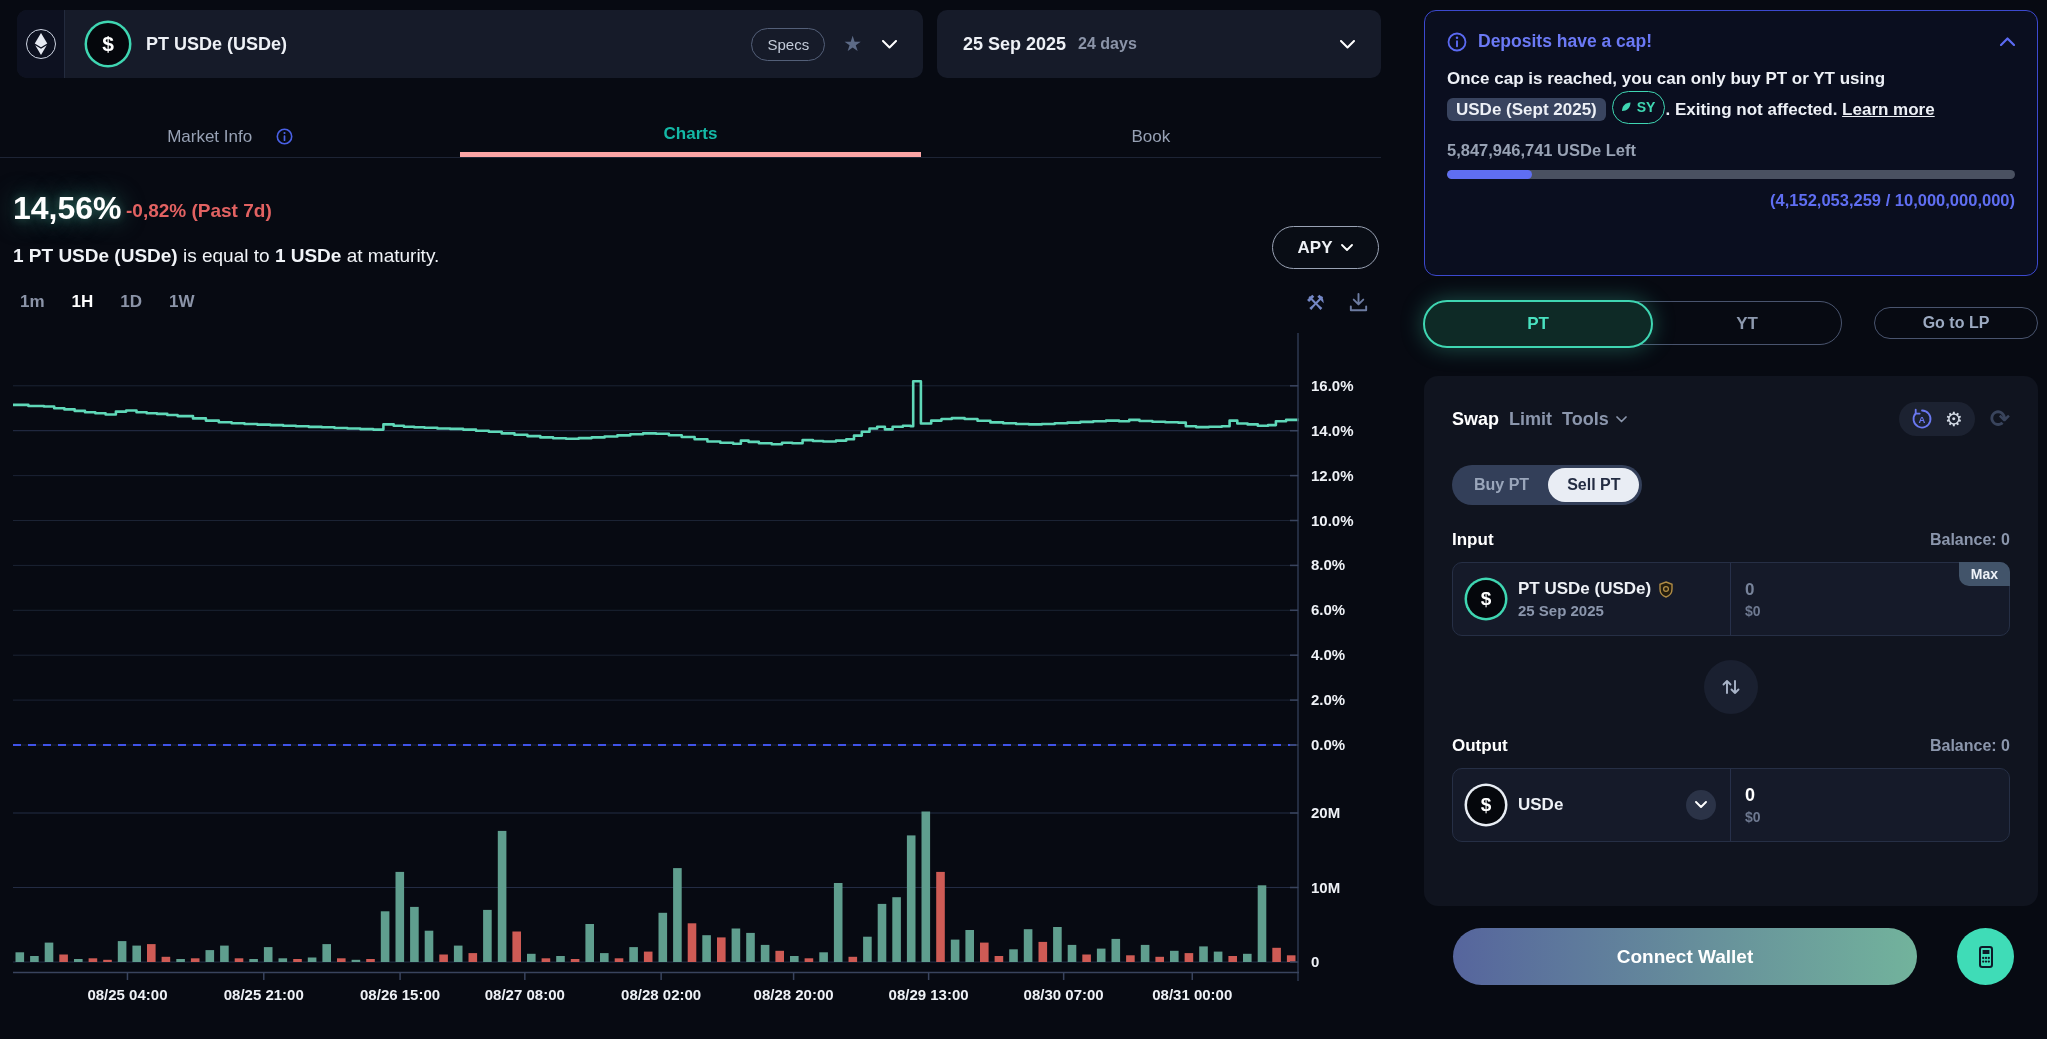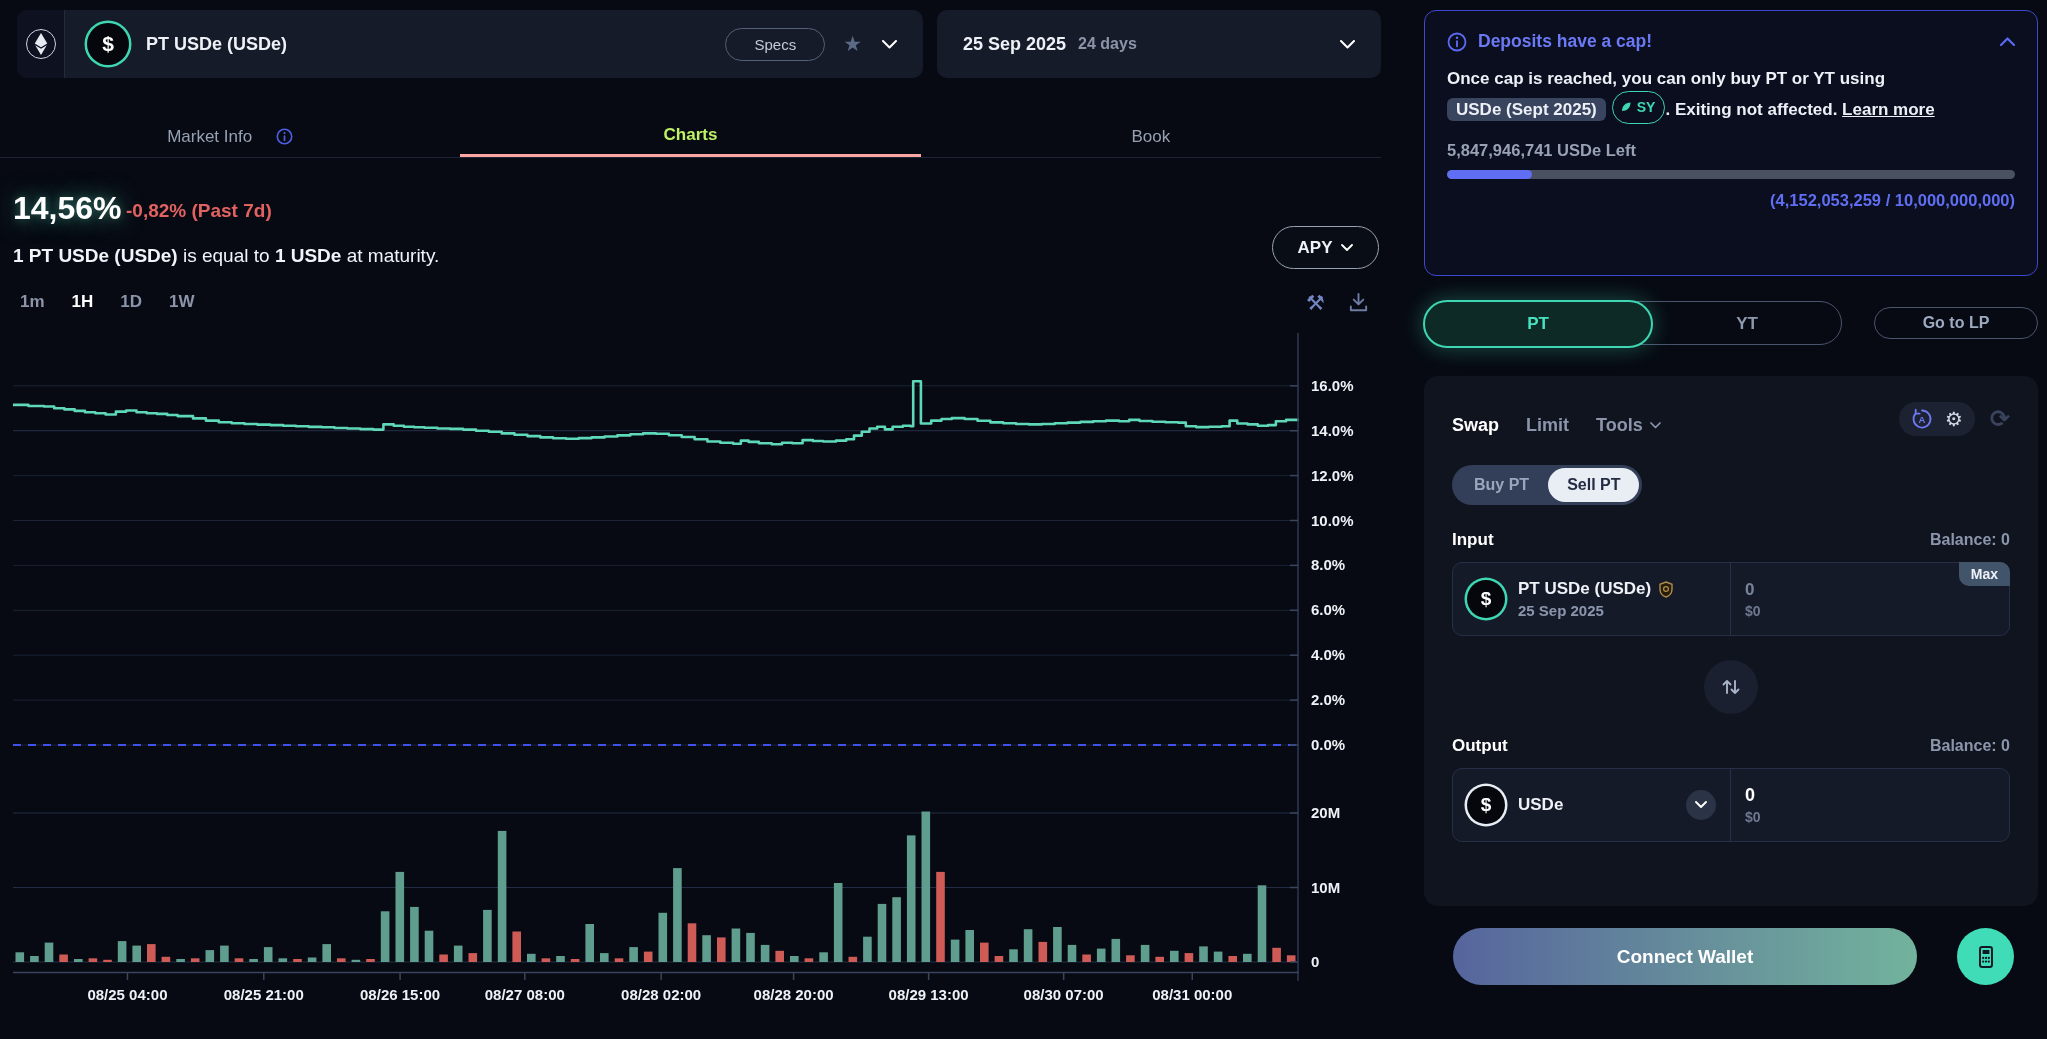--- a/index.html
+++ b/index.html
@@ -12,31 +12,31 @@
   .abs { position:absolute; }
 
   
   #market-bar { left:17px; top:10px; width:906px; height:68px; background:#161b29; border-radius:10px; display:flex; align-items:center; cursor:pointer; }
   #eth-box { width:48px; height:68px; background:#0d1120; border-radius:10px 0 0 10px; border-right:1px solid #232b3e; display:flex; align-items:center; justify-content:center; }
   .eth-circle { width:30px; height:30px; border:1.5px solid #cdd4e2; border-radius:50%; display:flex; align-items:center; justify-content:center; }
   .coin { width:42px; height:42px; border-radius:50%; background:#05070c; display:flex; align-items:center; justify-content:center;
           color:#fff; font-weight:700; font-size:21px; box-shadow:0 0 0 2.5px #3fd6b2; }
   .coin.white-ring { box-shadow:0 0 0 2.5px #e8edf4; }
   #market-title { margin-left:17px; font-size:18px; font-weight:700; }
-  #specs-pill { border:1.5px solid #535f78; border-radius:999px; padding:7px 28px; font-size:15px; color:#c3cbd9;margin-left:33px; }
+  #specs-pill { border:1.5px solid #535f78; border-radius:999px; padding:7px 15px; font-size:15px; color:#c3cbd9;margin-left:33px; }
   .star { font-size:21px; color:#5c6a86; margin:0 20px 0 18px; }
   .chev { display:inline-block; }
   #date-bar { left:937px; top:10px; width:444px; height:68px; background:#161b29; border-radius:10px; display:flex; align-items:center; padding:0 26px; cursor:pointer; }
   #date-text { font-size:18px; font-weight:700; }
   #days-text { font-size:16px; color:#8b94a8; margin-left:12px; font-weight:600; }
 
   
   #tabs-row { left:0; top:116px; width:1381px; height:42px; display:flex; border-bottom:1px solid #1d2435; }
   .tab { flex:1; display:flex; align-items:center; justify-content:center; gap:24px; font-size:17px; color:#97a1b4; cursor:pointer; height:100%; }
-  .tab.active { color:#bef264; font-weight:700; border-bottom:3px solid #fca5a5; margin-bottom:-2px; }
+  .tab.active { color:#14b8a6; font-weight:700; border-bottom:5px solid #fca5a5; margin-bottom:-2px; }
 
   
   #apy-big { left:13px; top:190px; font-size:32px; font-weight:700; color:#fff;
              text-shadow:0 0 24px rgba(96,224,190,.55), 0 0 9px rgba(96,224,190,.28);text-align:center; }
   #apy-change { left:126px; top:200px; font-size:19px; font-weight:600; color:#e26262; }
   #desc { left:13px; top:245px; font-size:19px; color:#f0f3f7; }
   #desc b { font-weight:700; }
 
   #ranges { left:20px; top:292px; display:flex; gap:27px; font-size:17px; font-weight:600; color:#8b94a8; }
   #ranges .rng { cursor:pointer; }
@@ -72,21 +72,21 @@
   #pt-btn { position:absolute; left:-2px; top:-2px; width:230px; height:48px; border:2px solid #3fd6b2; border-radius:999px;
             background:#0e2a26; color:#49e2c0; font-size:17px; font-weight:700; display:flex; align-items:center; justify-content:center;
             box-shadow:0 0 22px rgba(63,214,178,.35); cursor:pointer; }
   #yt-btn { position:absolute; right:0; top:0; width:188px; height:44px; display:flex; align-items:center; justify-content:center;
             color:#8d99ae; font-size:17px; font-weight:700; cursor:pointer; }
   #go-lp { width:164px; height:32px; border:1.5px solid #49546e; border-radius:999px; display:flex; align-items:center; justify-content:center;
            color:#9dabc2; font-size:16px; font-weight:700; cursor:pointer; }
 
   
   #swap-card { left:1424px; top:376px; width:614px; height:530px; background:#10141f; border-radius:14px; padding:26px 28px; }
-  #mode-row { display:flex; align-items:flex-end; gap:27px; }
+  #mode-row { display:flex; align-items:center; gap:10px; }
   .mode { font-size:18px; color:#8b96ac; font-weight:600; cursor:pointer; display:flex; align-items:center; gap:7px; }
   .mode.active { color:#fff; font-weight:700; }
   #mode-icons { margin-left:auto; display:flex; align-items:center; }
   #icon-pill { background:#1c2231; border-radius:999px; padding:6px 12px; display:flex; align-items:center; gap:12px; }
   .gear { font-size:20px; color:#d2d9e4; cursor:pointer; line-height:1; }
   .refresh { font-size:24px; color:#39445c; font-weight:700; margin-left:15px; cursor:pointer; line-height:1; }
 
   #toggle-row { margin-top:29px; }
   #buysell { display:inline-flex; background:#333f59; border-radius:999px; padding:3px; }
   .bs-opt { padding:8px 19px; font-size:16px; font-weight:700; color:#9aa6bb; border-radius:999px; cursor:pointer; }

